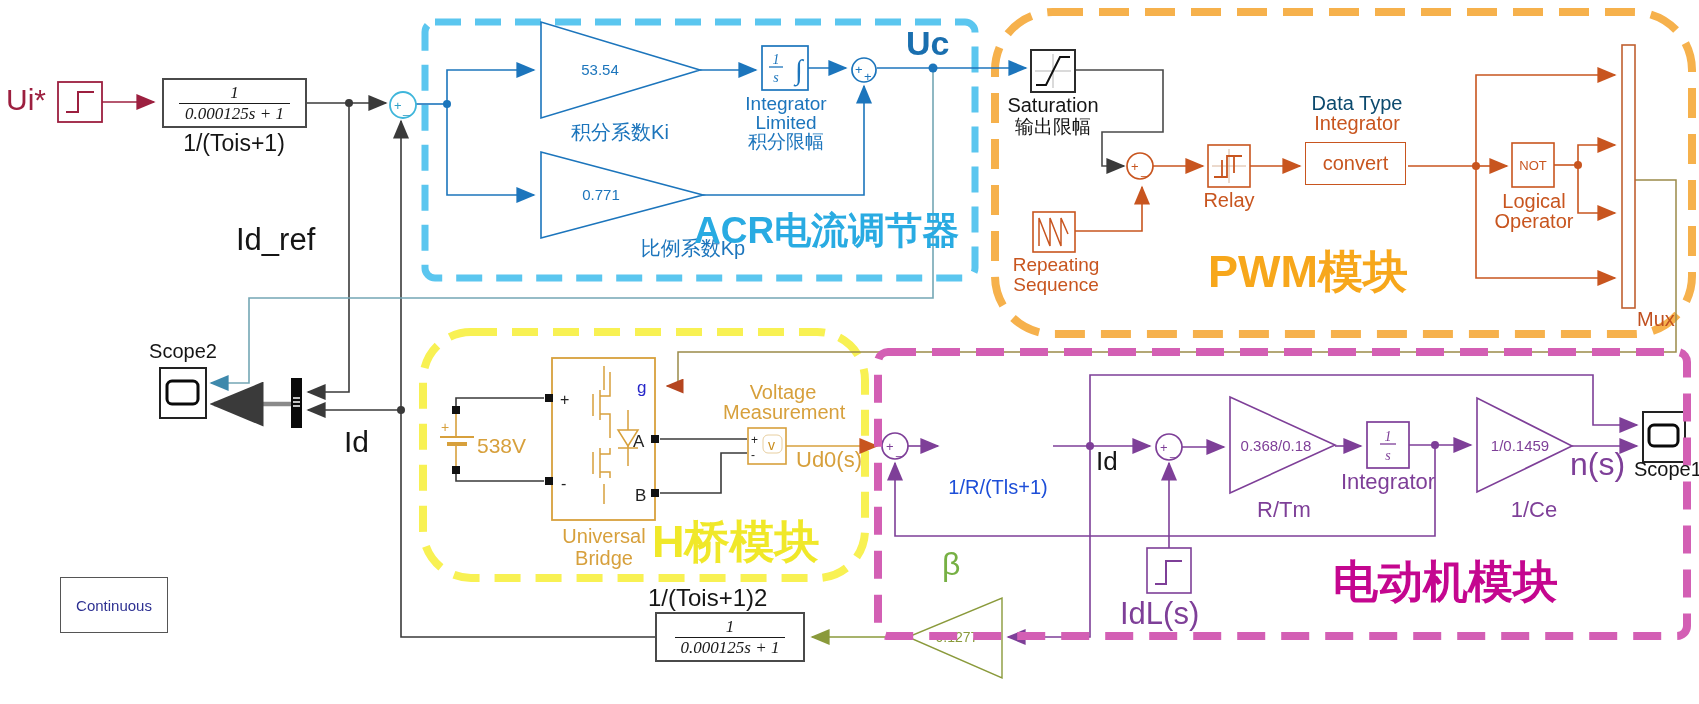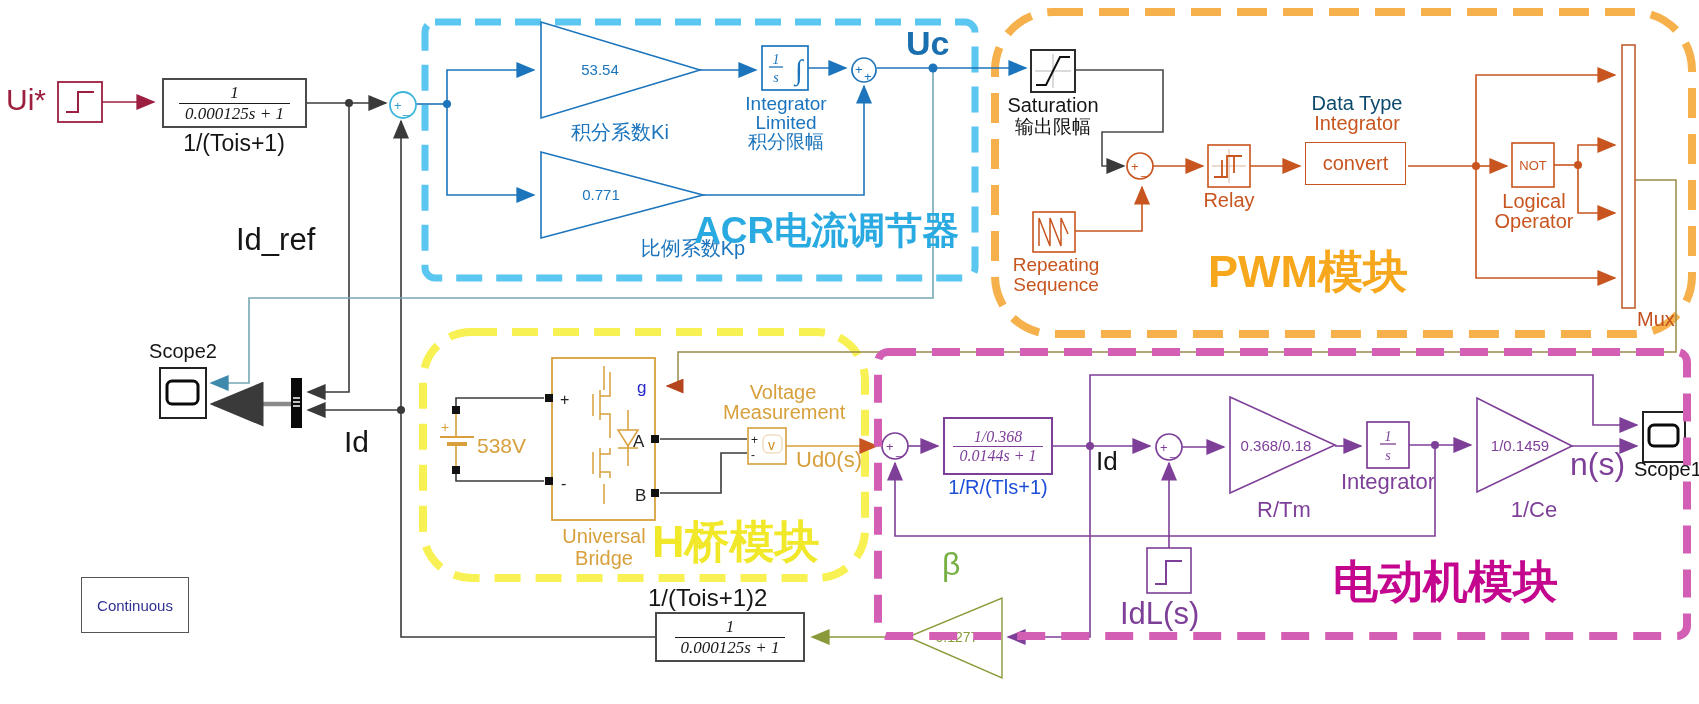--- a/index.html
+++ b/index.html
@@ -270,34 +270,30 @@
     <path d="M293,398 h7 M293,402 h7 M293,406 h7" stroke="#fff" stroke-width="1.4"></path>
   </g>
 
   <rect x="878" y="352" width="809" height="284" rx="10" fill="none" stroke="#D35FB4" stroke-width="8" stroke-dasharray="28 16"></rect>
 </svg>
 
 <div class="tf" style="left:162px;top:78px;width:141px;height:46px;font-size:17px;">
   <div class="num">1</div>
   <div class="den">0.000125s + 1</div>
 </div>
-<div class="tf" style="left:943px;top:417px;width:106px;height:54px;font-size:16px;color:#7E3F98;border-color:#7E3F98;">
-  <div class="num">1/0.368</div>
-  <div class="den">0.0144s + 1</div>
-</div>
 <div class="tf" style="left:655px;top:612px;width:146px;height:46px;font-size:17px;">
   <div class="num">1</div>
   <div class="den">0.000125s + 1</div>
 </div>
 
 <div class="blockdiv" style="left:1305px;top:142px;width:99px;height:41px;border:1.6px solid #C8551F;color:#C8551F;font-size:20px;justify-content:center;">
   <span>convert</span>
 </div>
 
-<div class="blockdiv" style="left:60px;top:577px;width:106px;height:54px;border:1.6px solid #555;color:#2E3192;font-size:15px;margin-left:21px;">
+<div class="blockdiv" style="left:60px;top:577px;width:106px;height:54px;border:1.6px solid #555;color:#2E3192;font-size:15px;">
   <span>Continuous</span>
 </div>
 
 <div class="lbl" style="left:6px;top:84px;font-size:30px;color:#9C1F3F;">Ui*</div>
 <div class="lbl ctr" style="left:150px;top:131px;width:168px;font-size:23px;">1/(Tois+1)</div>
 <div class="lbl" style="left:236px;top:224px;font-size:31px;">Id_ref</div>
 <div class="lbl ctr" style="left:148px;top:341px;width:70px;font-size:20px;">Scope2</div>
 <div class="lbl" style="left:344px;top:426px;font-size:30px;">Id</div>
 
 <div class="lbl ctr" style="left:555px;top:122px;width:130px;font-size:20px;color:#1C75BC;">积分系数Ki</div>

